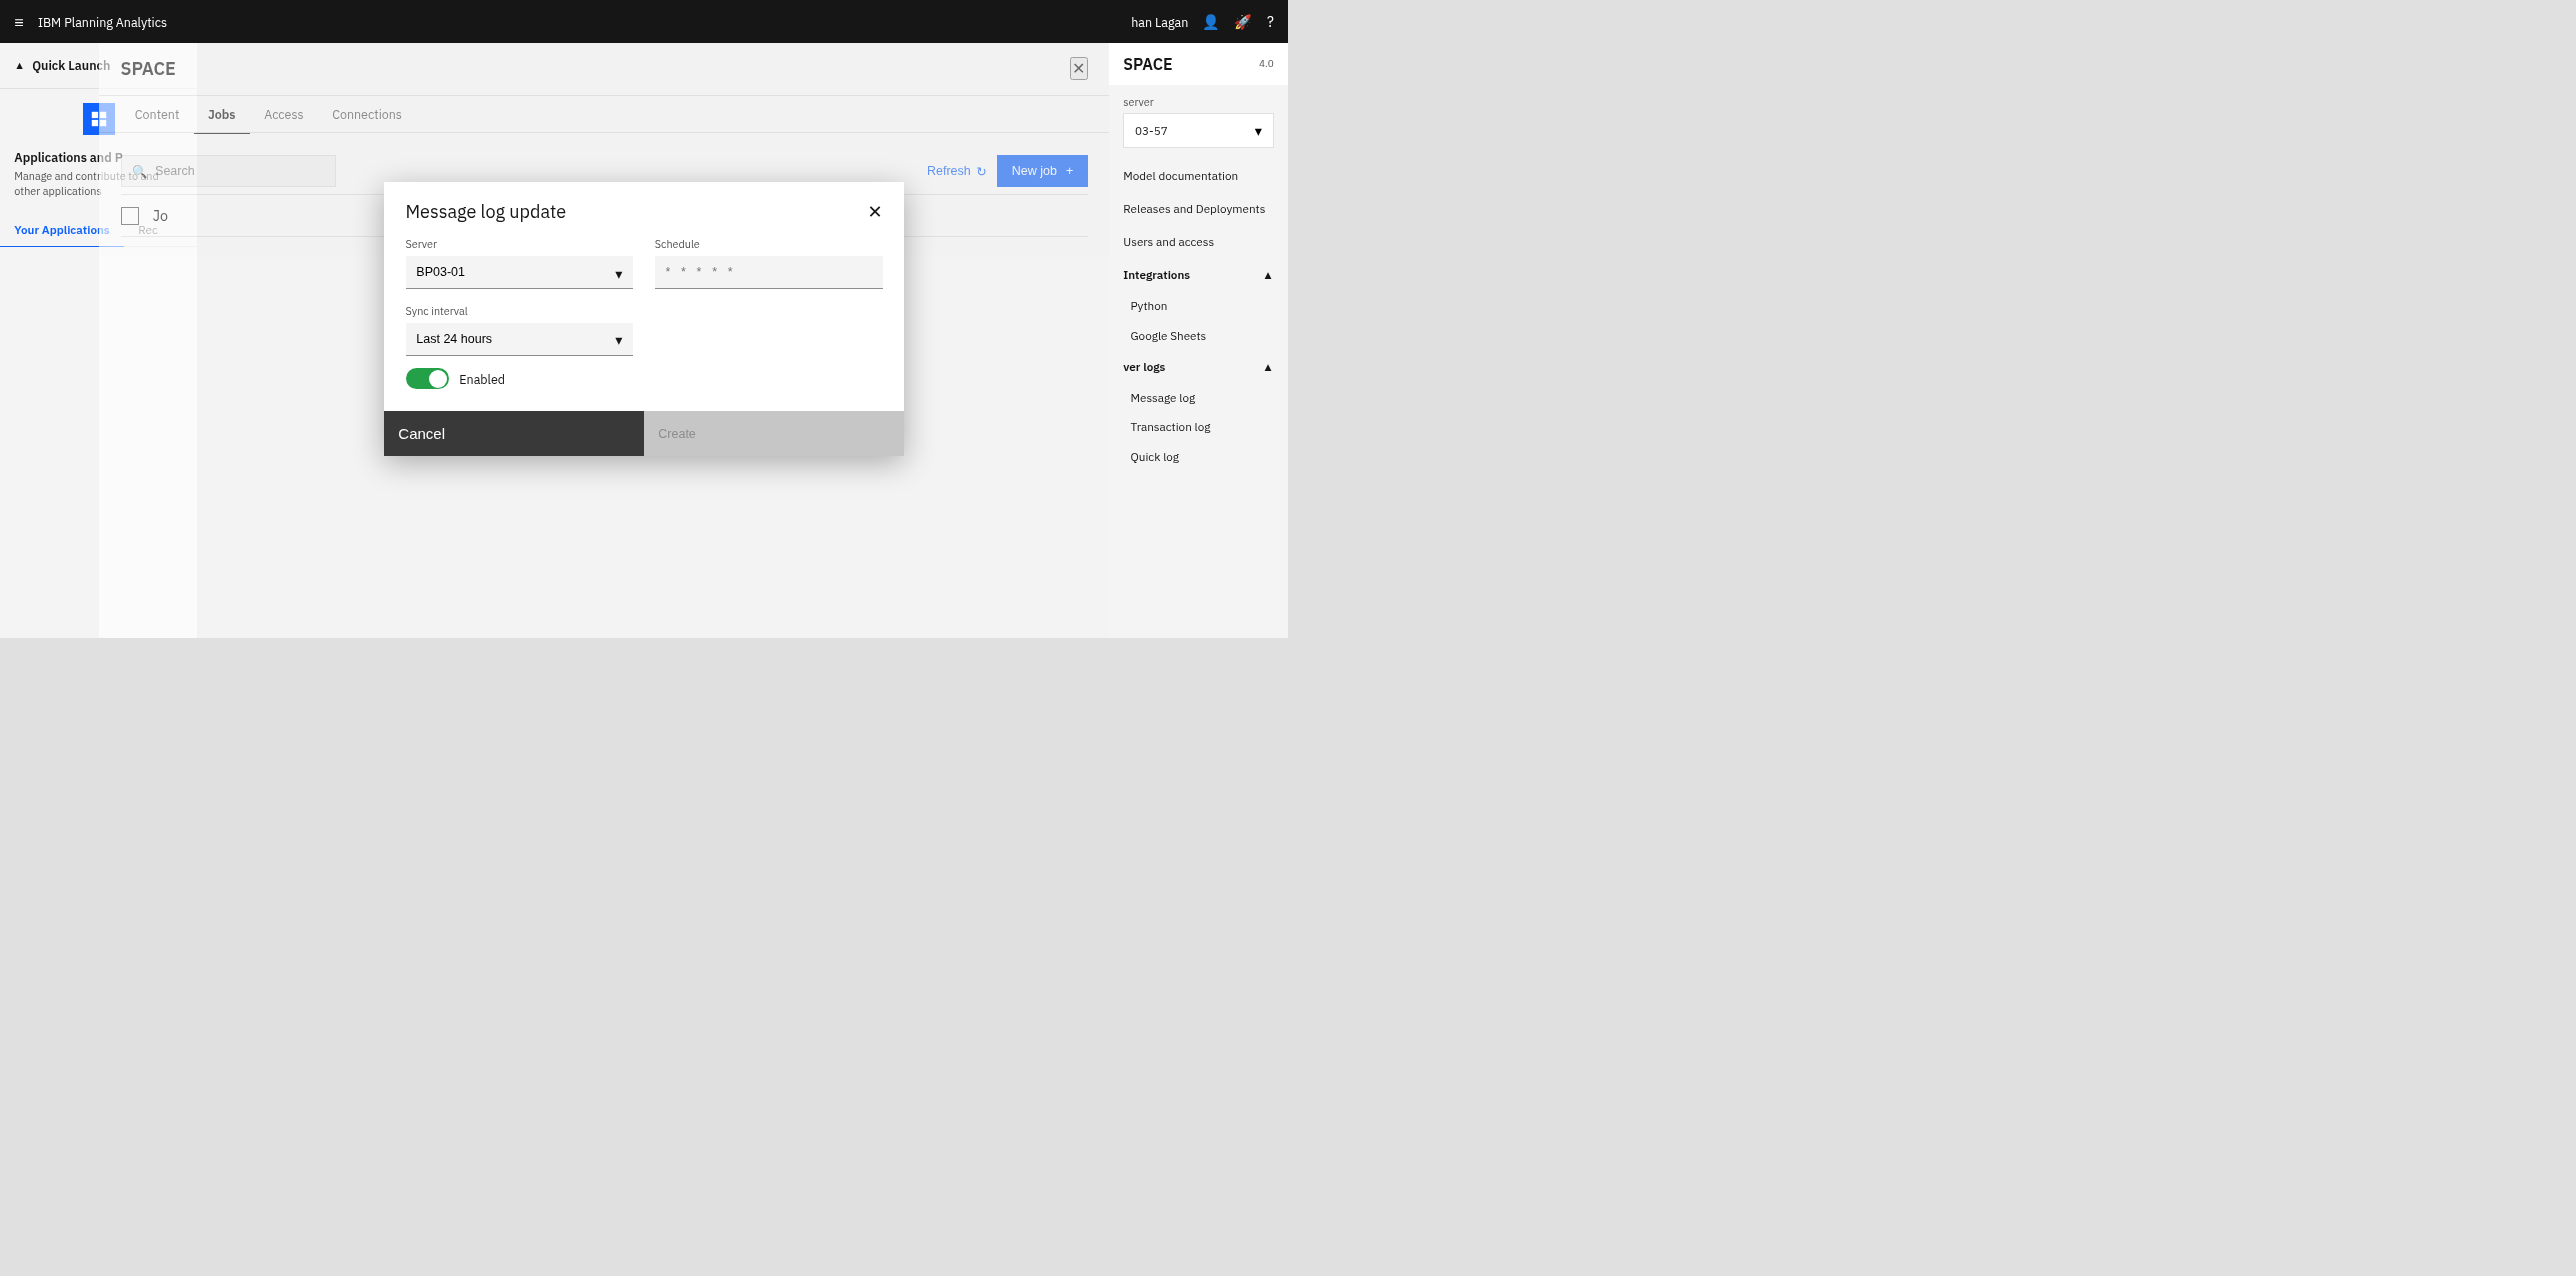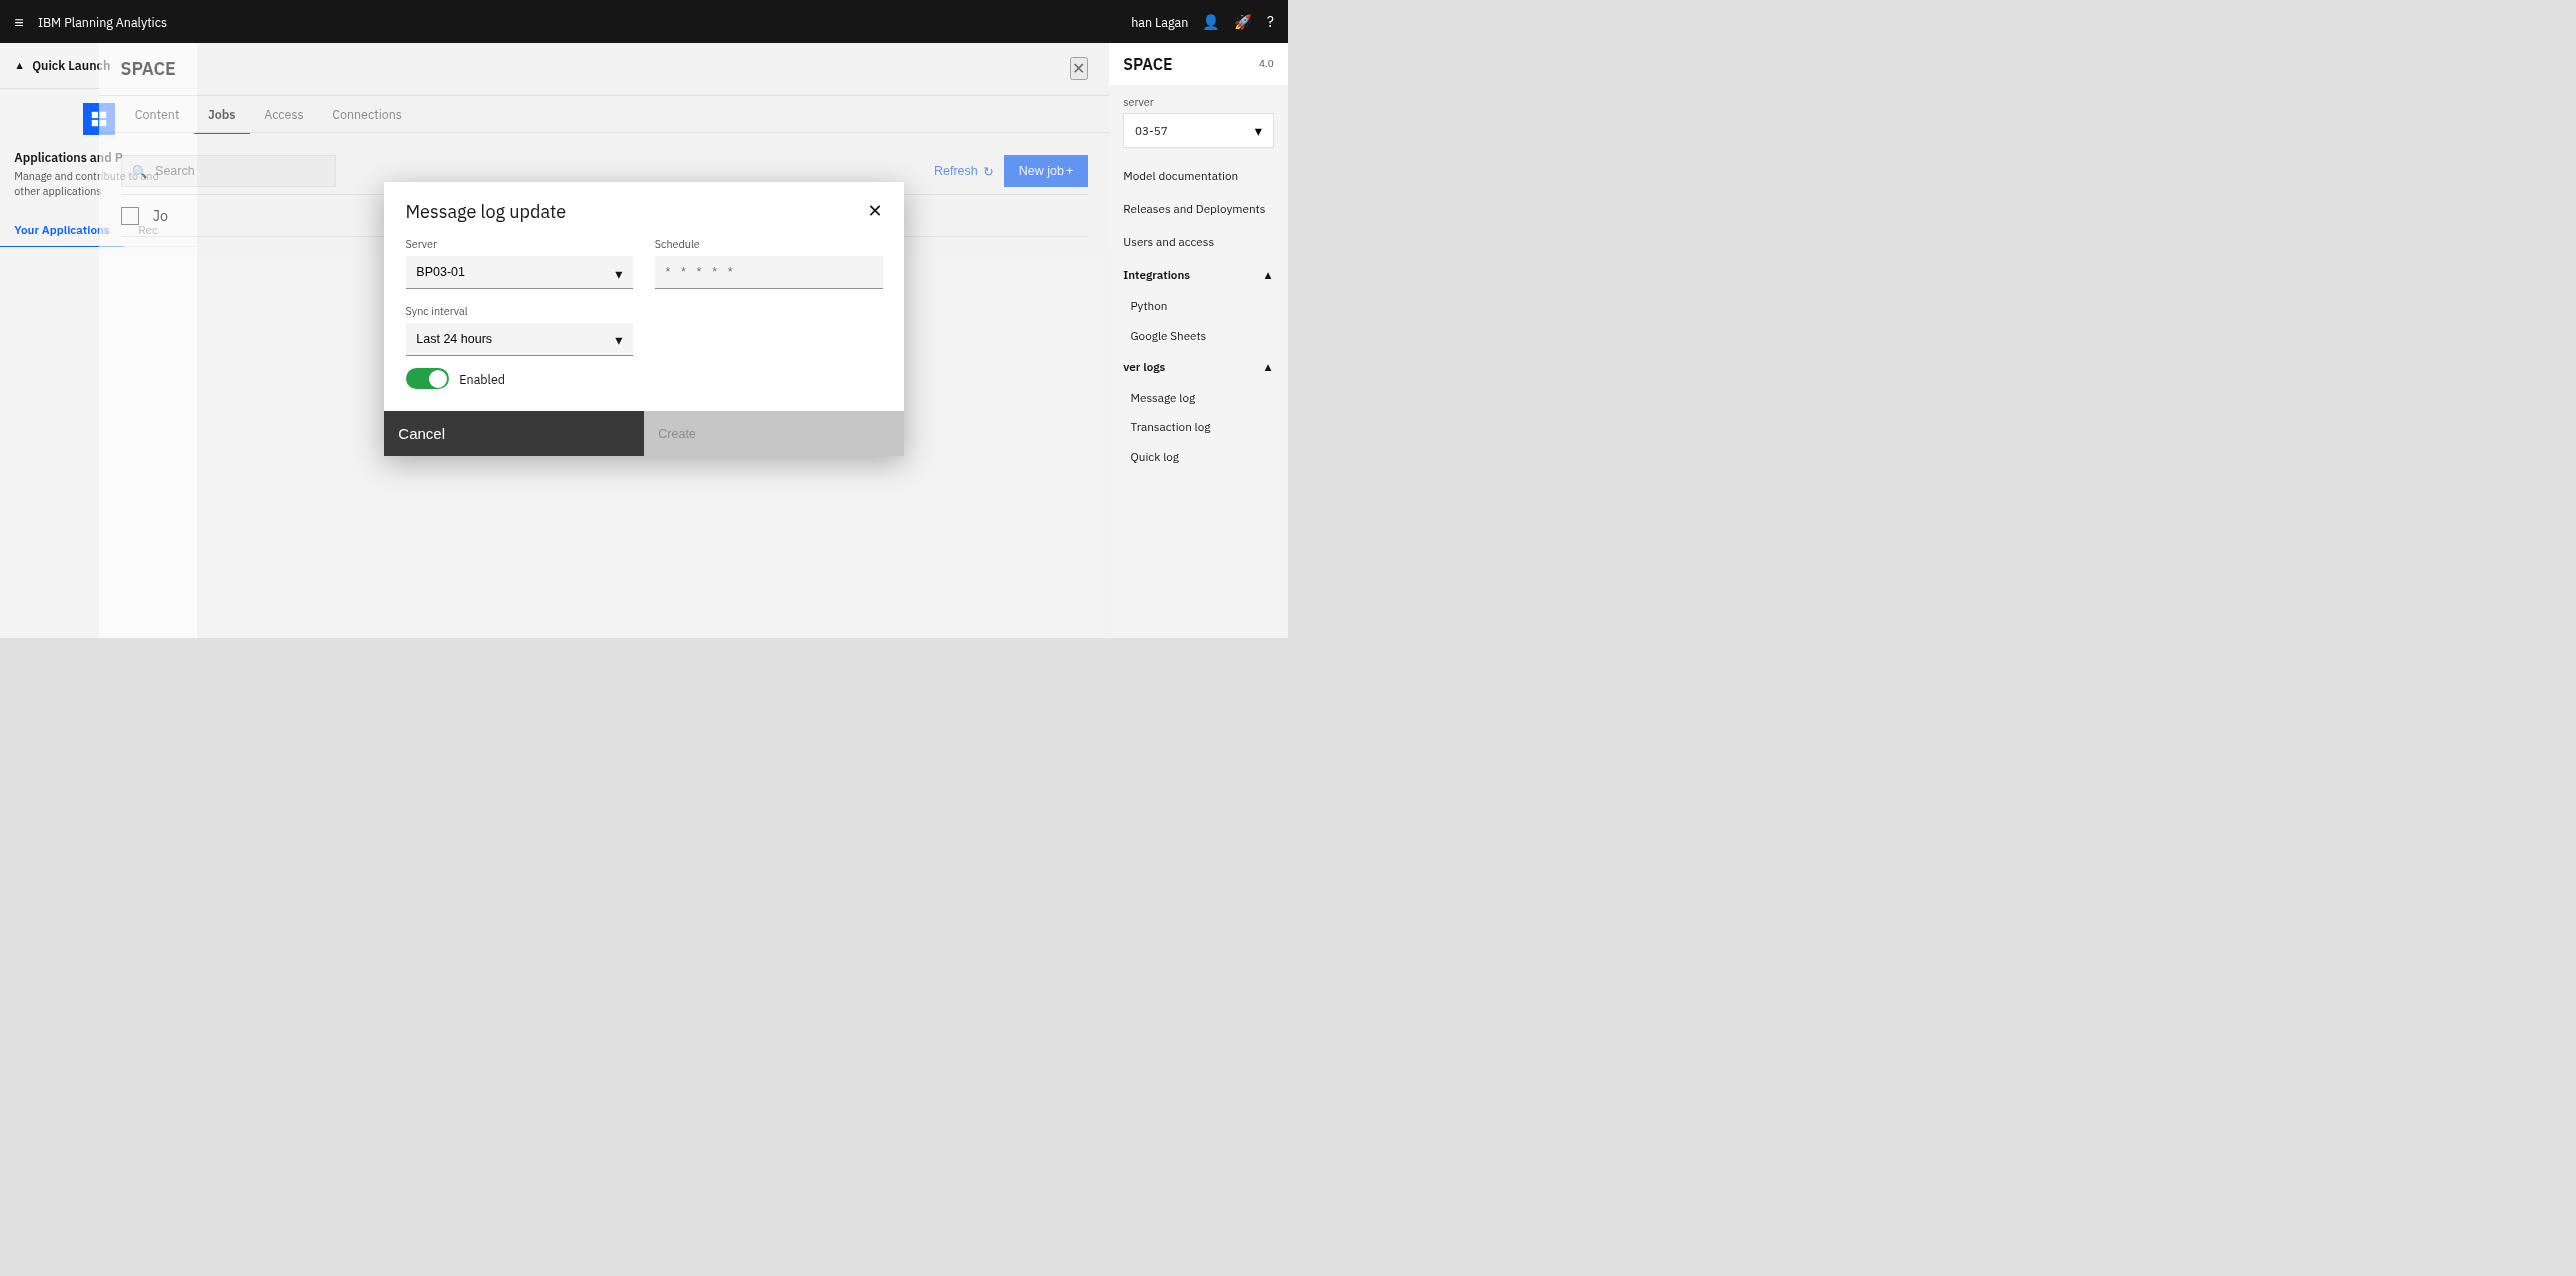--- a/index.html
+++ b/index.html
@@ -111,37 +111,37 @@
     }
     .search-icon { color: #525252; font-size: 12.5px; }
     .search-input { border: none; background: transparent; font-size: 12.5px; outline: none; color: #161616; width: 161px; }
     .jobs-toolbar {
       display: flex; align-items: center; justify-content: space-between; margin-top: 7.2px;
     }
     .refresh-btn {
       display: flex; align-items: center; gap: 5.4px; color: #0f62fe; font-size: 12.5px; cursor: pointer; background: none; border: none;
     }
     .new-job-btn {
-      display: flex; align-items: center; gap: 2px; background: #0f62fe; color: #fff;
+      display: flex; align-items: center; gap: 9px; background: #0f62fe; color: #fff;
       padding: 9px 14.3px; font-size: 12.5px; cursor: pointer; border: none;
     }
     .job-table { margin-top: 7.2px; border-top: 0.9px solid #e0e0e0; }
     .job-table-row { display: flex; align-items: center; padding: 10.8px 0; border-bottom: 0.9px solid #e0e0e0; }
     .job-checkbox { width: 18px; height: 18px; border: 1.8px solid #525252; margin-right: 14.3px; cursor: pointer; }
 
     
     .dialog-overlay {
       position: absolute; top: 0; left: 0; right: 0; bottom: 0; z-index: 30;
       display: flex; align-items: center; justify-content: center;
     }
     .dialog {
       background: #fff; width: 520px; border-radius: 0; box-shadow: 0 7.2px 29px rgba(0,0,0,0.3);
     }
     .dialog-header {
-      display: flex; justify-content: space-between; align-items: center;
+      display: flex; justify-content: space-between; align-items: flex-end;
       padding: 18px 21.5px 14.3px;
       gap: 8px;
     }
     .dialog-title { font-size: 18px; font-weight: 400; color: #161616; }
     .dialog-close { cursor: pointer; font-size: 18px; color: #161616; background: none; border: none; }
     .dialog-body { padding: 0 21.5px 21.5px; display: flex; gap: 21.5px; }
     .dialog-col { flex: 1; }
     .dialog-label { font-size: 10.8px; color: #525252; margin-bottom: 5.4px; display: block; }
     .dialog-select {
       width: 100%; padding: 9px 10.8px; border: none; border-bottom: 1.8px solid #8d8d8d;

